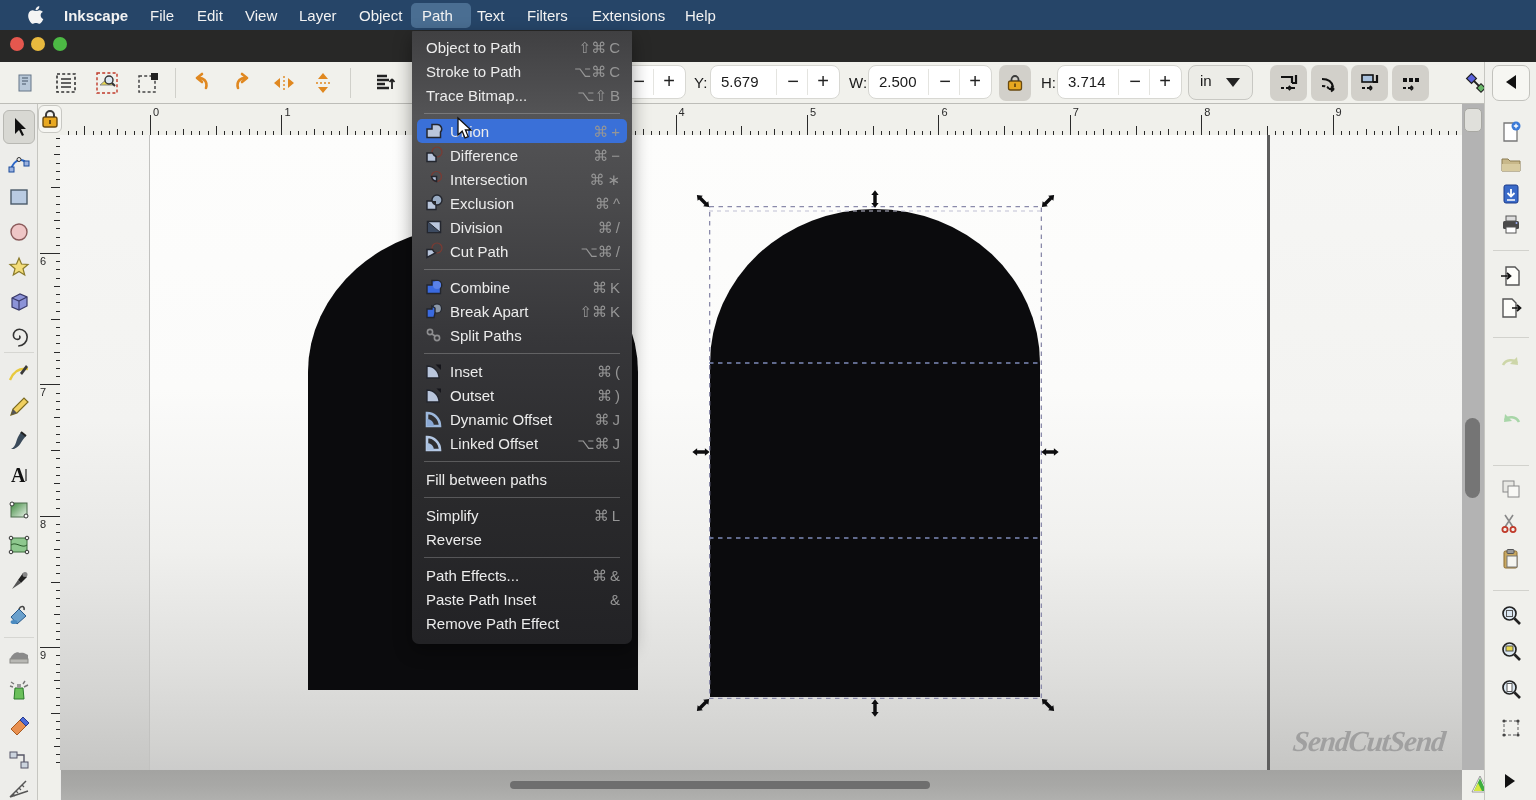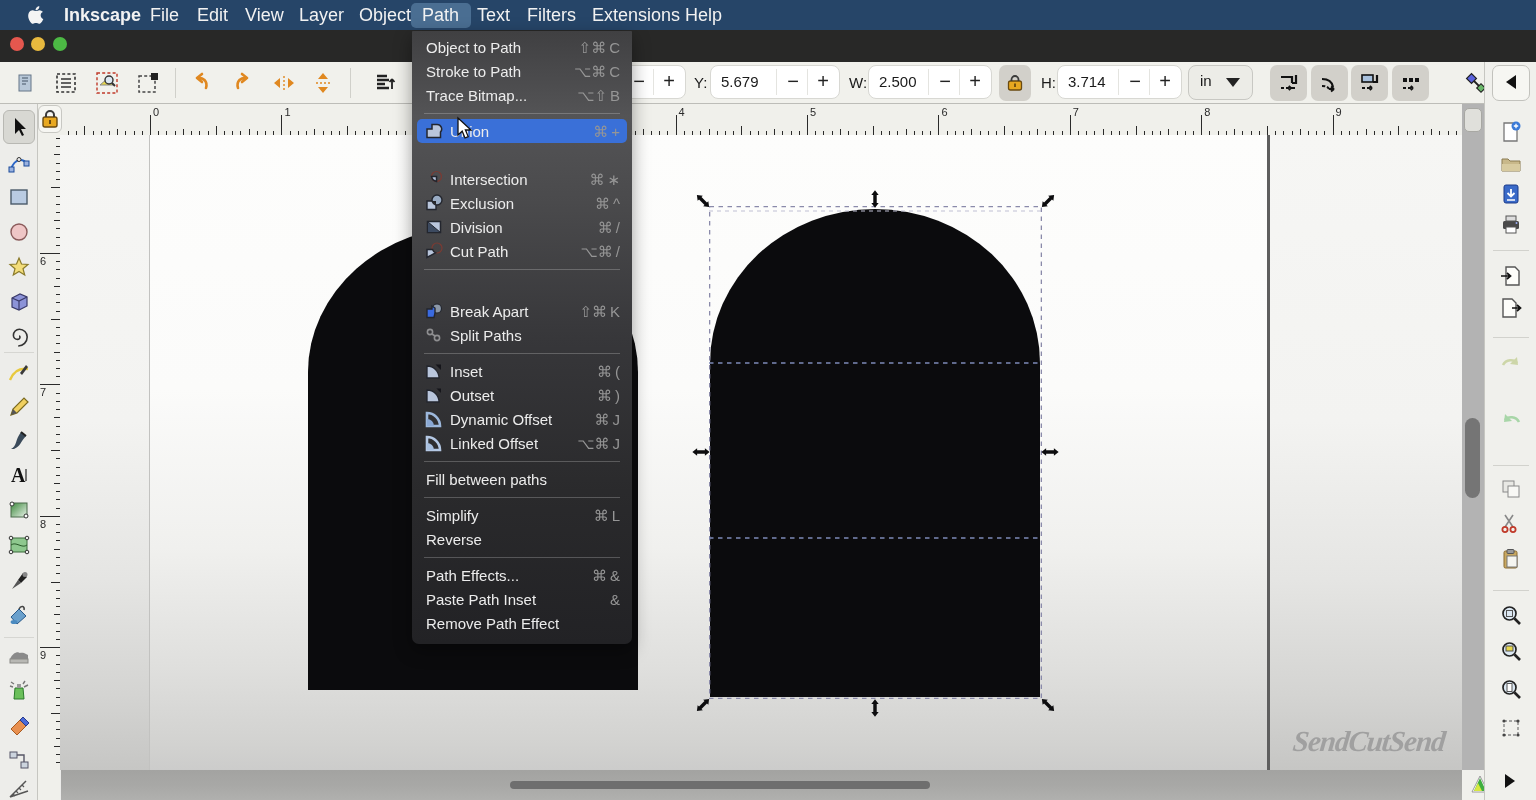--- a/index.html
+++ b/index.html
@@ -1,17 +1,17 @@
 <!DOCTYPE html>
 <html><head><meta charset="utf-8">
 <style>
   * { margin:0; padding:0; box-sizing:border-box; }
   html,body { width:1536px; height:800px; overflow:hidden; font-family:"Liberation Sans",sans-serif; background:#ececea;}
   .abs { position:absolute; }
-  #macbar { left:0; top:0; width:1536px; height:30px; background:#264568; color:#f2f2f2; font-size:18px; }
+  #macbar { left:0; top:0; width:1536px; height:30px; background:#264568; color:#f2f2f2; font-size:15px; }
   #macbar .mi { position:absolute; top:0; height:30px; line-height:31px; }
   #pathhl { position:absolute; left:411px; top:3px; width:60px; height:25px; background:#4a6e92; border-radius:5px; }
   #titlebar { left:0; top:30px; width:1536px; height:32px; background:#282827; }
   .tl { position:absolute; top:7px; width:14px; height:14px; border-radius:50%; }
   #titletext { position:absolute; left:637px; top:0px; height:32px; line-height:34px; color:#b4b4b4; font-size:14px; font-weight:bold; }
   #toolbar { left:0; top:62px; width:1536px; height:42px; background:#f1f1ec; border-bottom:1px solid #bdbdb8; }
   .spinbox { position:absolute; top:3px; height:34px; background:#ffffff; border:1px solid #d8d8d3; border-radius:8px; color:#1a1a1a; font-size:15px; }
   .spinbox .val { position:absolute; left:10px; top:0; line-height:32px; }
   .spinbox .mm { position:absolute; top:0; line-height:31px; font-size:20px; color:#222; }
   .spinbox .sep { position:absolute; top:3px; width:1px; height:26px; background:#e4e4e0; }
@@ -708,20 +708,28 @@
       <span class="sc">⌥⇧ B</span>
     </div>
     <div class="msep" style="top:82px;"></div>
     <div class="mrow" style="top:88px;">
       <div class="ico"><svg width="18" height="18" viewBox="0 0 18 18" style="">
           <path d="M2 7 L7 7 L7 2.5 L12 2.5 A4.5 4.5 0 0 1 15.5 10 L15.5 15.5 L2 15.5 Z" fill="#b9c6dc" stroke="#23262e" stroke-width="1.5"></path>
         </svg></div>
       <span class="lbl">Union</span>
       <span class="sc">⌘ +</span>
     </div>
+    <div class="mrow" style="top:112px;">
+      <div class="ico"><svg width="18" height="18" viewBox="0 0 18 18" style="">
+          <circle cx="12" cy="6" r="5" fill="none" stroke="#7a3b33" stroke-width="1.2"></circle>
+          <path d="M2 7 L7.5 7 A 6.5 6.5 0 0 0 11 10.5 L11 15.5 L2 15.5 Z" fill="#b9c6dc" stroke="#23262e" stroke-width="1.5"></path>
+        </svg></div>
+      <span class="lbl">Difference</span>
+      <span class="sc">⌘ −</span>
+    </div>
     <div class="mrow" style="top:136px;">
       <div class="ico"><svg width="18" height="18" viewBox="0 0 18 18" style="">
           <circle cx="11.5" cy="6.5" r="5" fill="none" stroke="#7a3b33" stroke-width="1.2"></circle>
           <path d="M6.5 6.5 L11.5 6.5 L11.5 11.5 A 6.5 6.5 0 0 1 6.5 6.5 Z" fill="#b9c6dc" stroke="#23262e" stroke-width="1.5"></path>
         </svg></div>
       <span class="lbl">Intersection</span>
       <span class="sc">⌘ ∗</span>
     </div>
     <div class="mrow" style="top:160px;">
       <div class="ico"><svg width="18" height="18" viewBox="0 0 18 18" style="">
@@ -742,20 +750,28 @@
     </div>
     <div class="mrow" style="top:184px;">
       <div class="ico"><svg width="18" height="18" viewBox="0 0 18 18" style="">
           <path d="M2.5 3.5 L15.5 3.5 L15.5 14.5 L2.5 14.5 Z" fill="#b9c6dc" stroke="#23262e" stroke-width="1.5"></path>
           <path d="M2.5 3.5 L15.5 14.5 L2.5 14.5 Z" fill="#3c4a60" stroke="#23262e" stroke-width="1"></path>
         </svg></div>
       <span class="lbl">Division</span>
       <span class="sc">⌘ /</span>
     </div>
     <div class="msep" style="top:238px;"></div>
+    <div class="mrow" style="top:244px;">
+      <div class="ico"><svg width="18" height="18" viewBox="0 0 18 18" style="">
+          <path d="M2 7 L7 7 L7 2.5 L12 2.5 A4.5 4.5 0 0 1 15.5 10 L15.5 15.5 L2 15.5 Z" fill="#3a6ae0" stroke="#23262e" stroke-width="1.4"></path>
+          <circle cx="12" cy="7" r="4" fill="#5a82e8"></circle>
+        </svg></div>
+      <span class="lbl">Combine</span>
+      <span class="sc">⌘ K</span>
+    </div>
     <div class="mrow" style="top:268px;">
       <div class="ico"><svg width="18" height="18" viewBox="0 0 18 18" style="">
           <circle cx="12" cy="6.5" r="4.5" fill="#8c98a8" stroke="#23262e" stroke-width="1.2"></circle>
           <path d="M2 7 L7 7 L7 4 L10 6 L10 11 L9 15.5 L2 15.5 Z" fill="#3a6ae0" stroke="#23262e" stroke-width="1.4"></path>
         </svg></div>
       <span class="lbl">Break Apart</span>
       <span class="sc">⇧⌘ K</span>
     </div>
     <div class="mrow" style="top:292px;">
       <div class="ico"><svg width="18" height="18" viewBox="0 0 18 18" style="">

